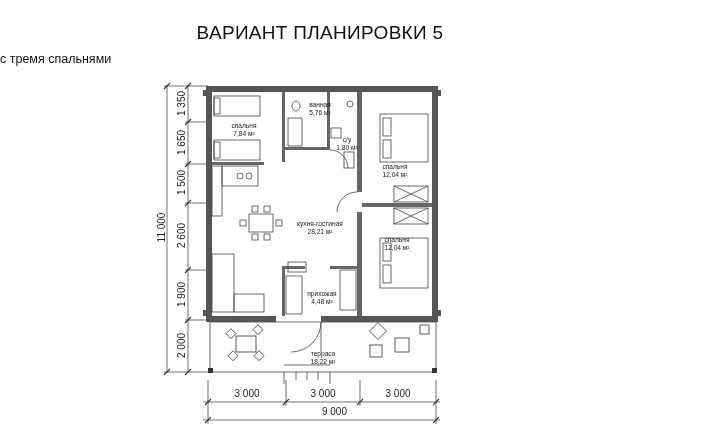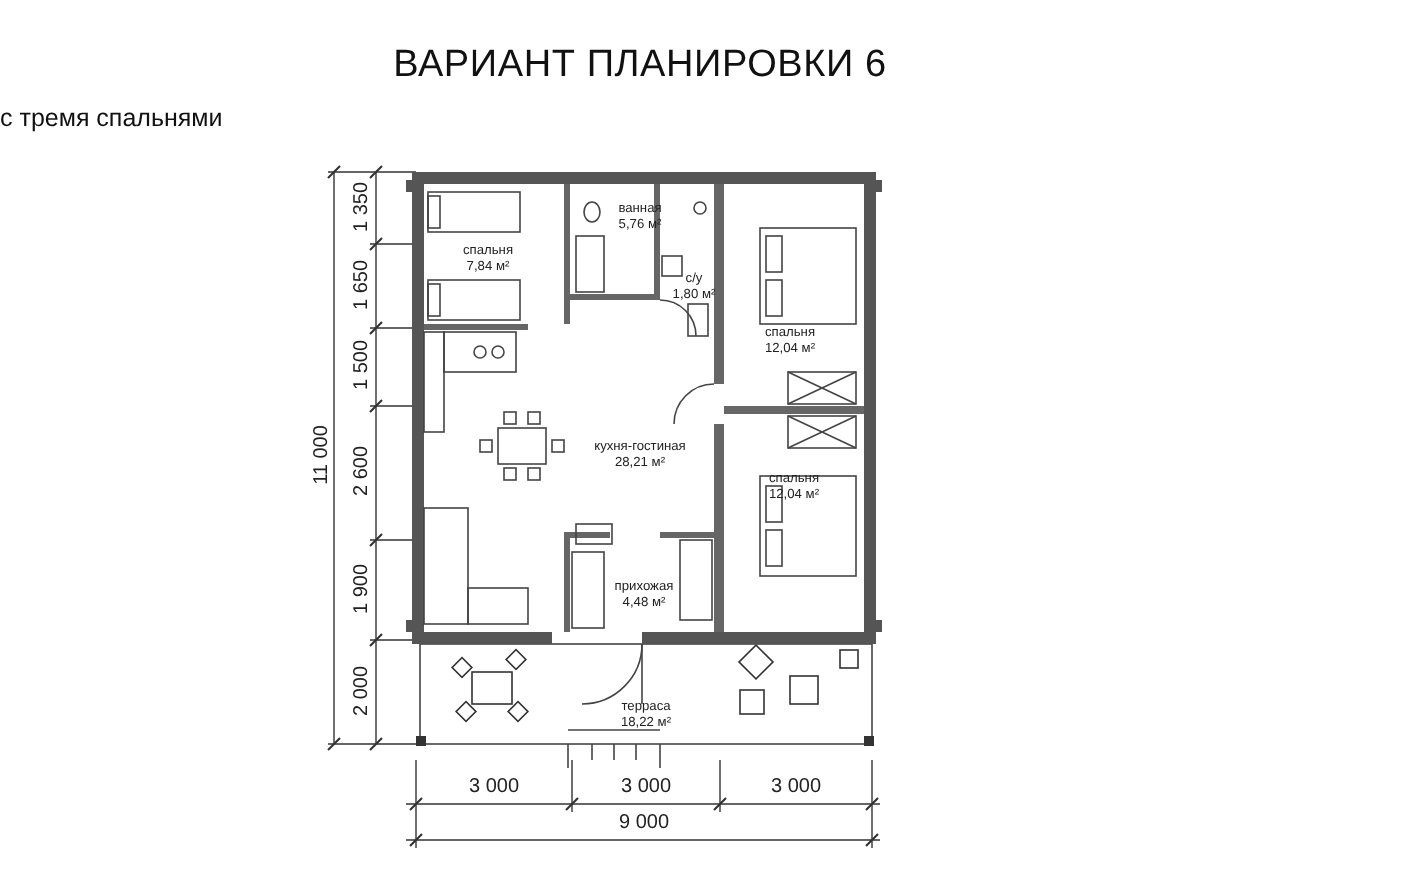--- a/index.html
+++ b/index.html
@@ -7,21 +7,21 @@
   .title { position:absolute; left:0; width:640px; top:22px; text-align:center; font-size:19px; letter-spacing:0.3px; color:#111; }
   .subtitle { position:absolute; left:0; width:640px; top:52px; font-size:12.5px; color:#111; }
   svg.plan { position:absolute; left:0; top:0; }
   .lbl { position:absolute; font-size:6.6px; color:#222; text-align:center; line-height:8px; white-space:nowrap; }
   .dimv { position:absolute; font-size:10px; color:#222; transform:rotate(-90deg); transform-origin:center; white-space:nowrap; text-align:center; width:40px; }
   .dimh { position:absolute; font-size:10px; color:#222; text-align:center; width:50px; }
 </style>
 </head>
 <body>
 
-<div class="title">ВАРИАНТ ПЛАНИРОВКИ 6</div>
+<div class="title">ВАРИАНТ ПЛАНИРОВКИ 5</div>
 <div class="subtitle">с тремя спальнями</div>
 
 <svg class="plan" width="706" height="440" viewBox="0 0 706 440">
 
   <g stroke="#333" stroke-width="0.7" fill="none">
     <line x1="167" y1="86" x2="167" y2="372"></line>
     <line x1="188" y1="86" x2="188" y2="372"></line>
     <line x1="164" y1="86" x2="208" y2="86"></line>
     <line x1="164" y1="372" x2="208" y2="372"></line>
     <line x1="185" y1="122" x2="206" y2="122"></line>
@@ -203,13 +203,13 @@
 <div class="dimv" style="left:161px;top:98px;">1 350</div>
 <div class="dimv" style="left:161px;top:137px;">1 650</div>
 <div class="dimv" style="left:161px;top:177px;">1 500</div>
 <div class="dimv" style="left:161px;top:230px;">2 600</div>
 <div class="dimv" style="left:161px;top:289px;">1 900</div>
 <div class="dimv" style="left:161px;top:340px;">2 000</div>
 
 <div class="dimh" style="left:222px;top:388px;">3 000</div>
 <div class="dimh" style="left:298px;top:388px;">3 000</div>
 <div class="dimh" style="left:373px;top:388px;">3 000</div>
-<div class="dimh" style="left:297px;top:406px;">9 000</div>
+<div class="dimh" style="left:297px;top:406px;text-align:right;">9 000</div>
 
 </body></html>

